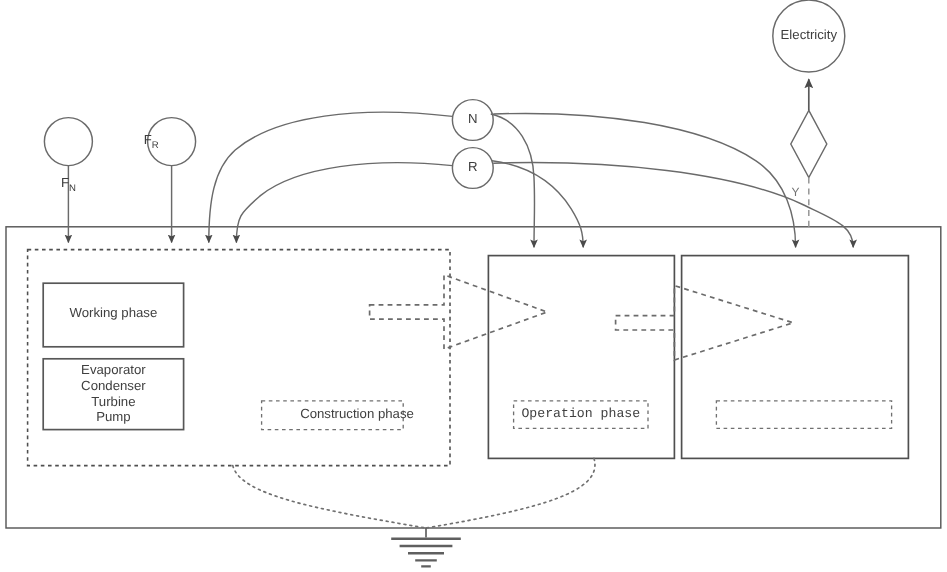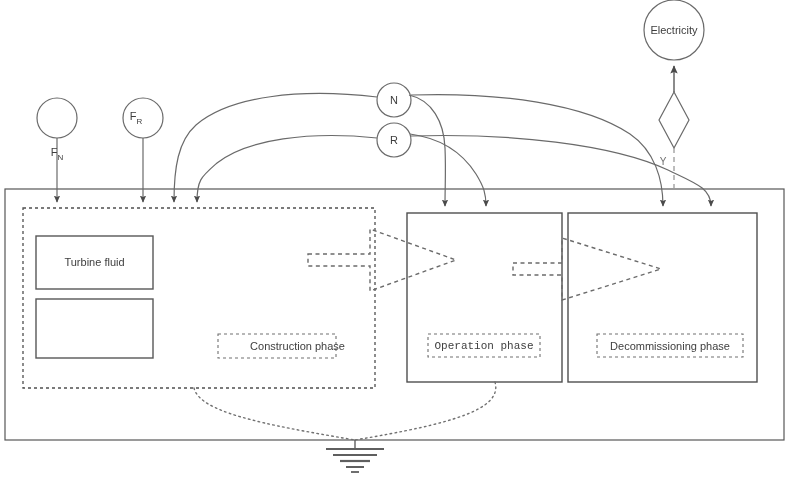--- a/index.html
+++ b/index.html
@@ -106,31 +106,34 @@
       <line x1="326" y1="449" x2="384" y2="449" stroke-width="2.2"></line>
       <line x1="333" y1="455" x2="377" y2="455" stroke-width="2.2"></line>
       <line x1="340" y1="461" x2="370" y2="461" stroke-width="2.2"></line>
       <line x1="346" y1="467" x2="364" y2="467" stroke-width="2.0"></line>
       <line x1="351" y1="472" x2="359" y2="472" stroke-width="1.8"></line>
     </g>
   </svg>
 
   <div class="lbl c node-lbl" style="left:57px;top:119px;margin-top:36px;"><span>F</span><span class="sub">N</span></div>
 
-  <div class="lbl c node-lbl" style="left:136px;top:119px;"><span>F</span><span class="sub">R</span></div>
+  <div class="lbl c node-lbl" style="left:126px;top:119px;"><span>F</span><span class="sub">R</span></div>
 
   <div class="lbl c node-lbl" style="left:394px;top:100px;">N</div>
   <div class="lbl c node-lbl" style="left:394px;top:140px;">R</div>
 
   <div class="lbl c node-lbl" style="left:674px;top:30px;">Electricity</div>
 
   <div class="lbl c small-lbl" style="left:663px;top:161px;">Y</div>
 
-  <div class="lbl c" style="left:94.5px;top:262px;">Turbine fluid</div>
+  <div class="lbl c" style="left:94.5px;top:262px;">Working phase</div>
 
+  <div class="lbl c" style="left:94.5px;top:328.5px;">Evaporator
+Condenser
+Turbine
+Pump</div>
 
   <div class="lbl c" style="left:277px;top:346px;padding-left:41px;">Construction phase</div>
 
   <div class="lbl c" style="left:484px;top:345.5px;font-family:Liberation Mono, monospace;">Operation phase</div>
 
-  <div class="lbl c" style="left:670px;top:345.5px;">Decommissioning phase</div>
 
 </div>
 
 </body></html>

